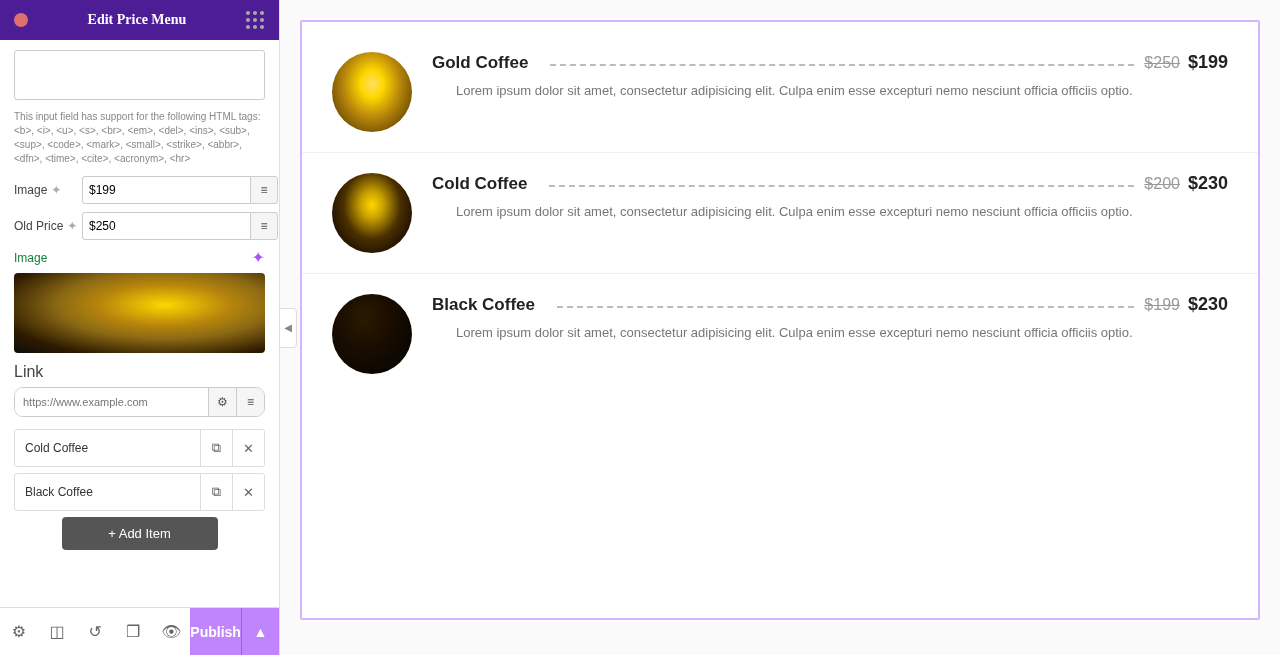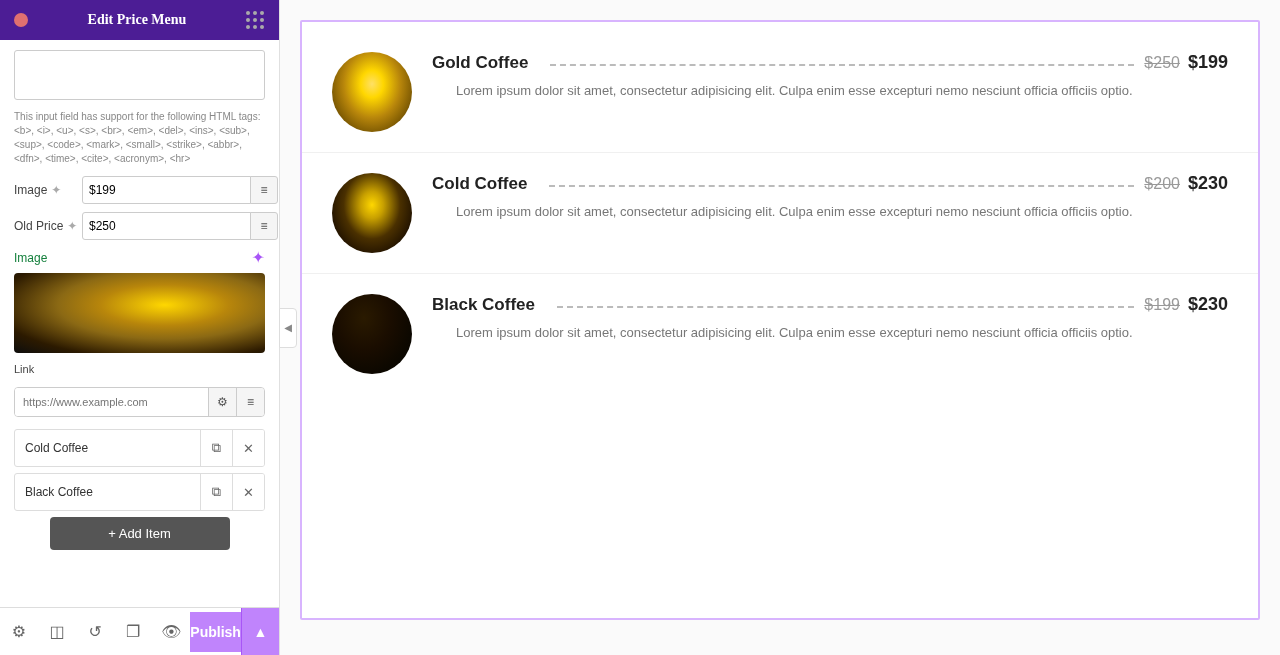--- a/index.html
+++ b/index.html
@@ -148,29 +148,29 @@
       overflow: hidden;
       position: relative;
     }
     .image-preview-inner {
       width: 100%;
       height: 100%;
       background: radial-gradient(ellipse at 60% 40%, #ffd700 0%, #b8860b 30%, #8b6914 50%, #2c1a00 80%, #0d0d0d 100%);
     }
 
     .link-label {
-      font-size: 11px;
+      font-size: 16px;
       color: #444;
-      margin-bottom: 12px;
+      margin-bottom: 6px;
     }
     .link-row {
       display: flex;
       align-items: center;
       border: 1px solid #ccc;
-      border-radius: 4px;
+      border-radius: 9px;
       overflow: hidden;
       margin-bottom: 12px;
     }
     .link-input {
       flex: 1;
       height: 28px;
       border: none;
       padding: 0 8px;
       font-size: 11px;
       color: #666;
@@ -223,21 +223,21 @@
       justify-content: center;
       gap: 6px;
       background: #555;
       color: #fff;
       border: none;
       border-radius: 4px;
       padding: 9px 20px;
       font-size: 13px;
       cursor: pointer;
       margin: 4px auto 0;
-      width: 180px;
+      width: 156px;
     }
 
     
     .bottom-bar {
       height: 48px;
       background: #fff;
       border-top: 1px solid #ddd;
       display: flex;
       align-items: center;
       flex-shrink: 0;
@@ -249,21 +249,21 @@
       align-items: center;
       justify-content: center;
       cursor: pointer;
       color: #666;
       font-size: 16px;
       border: none;
       background: transparent;
     }
     .publish-btn {
       flex: 1;
-      height: 40px;
+      height: 48px;
       background: #c084fc;
       color: #fff;
       font-size: 14px;
       font-weight: bold;
       border: none;
       cursor: pointer;
       display: flex;
       align-items: center;
       justify-content: flex-start;
       gap: 6px;

